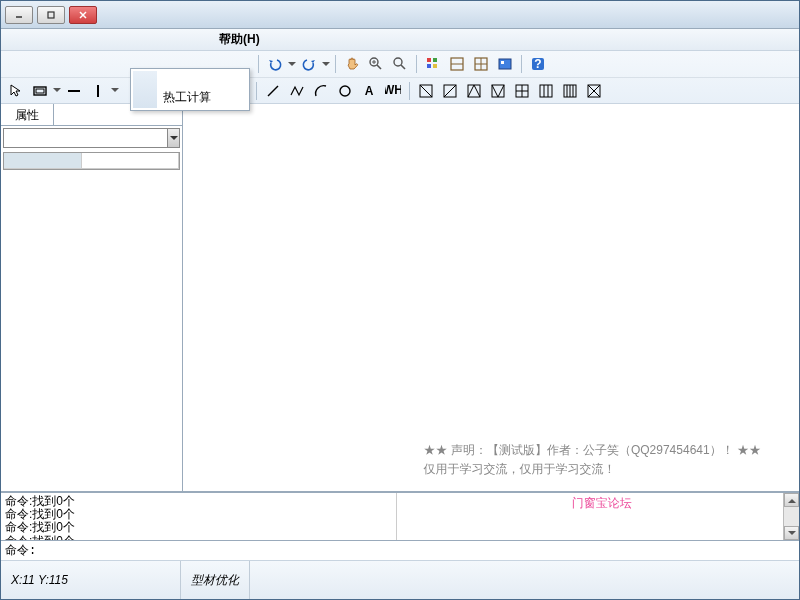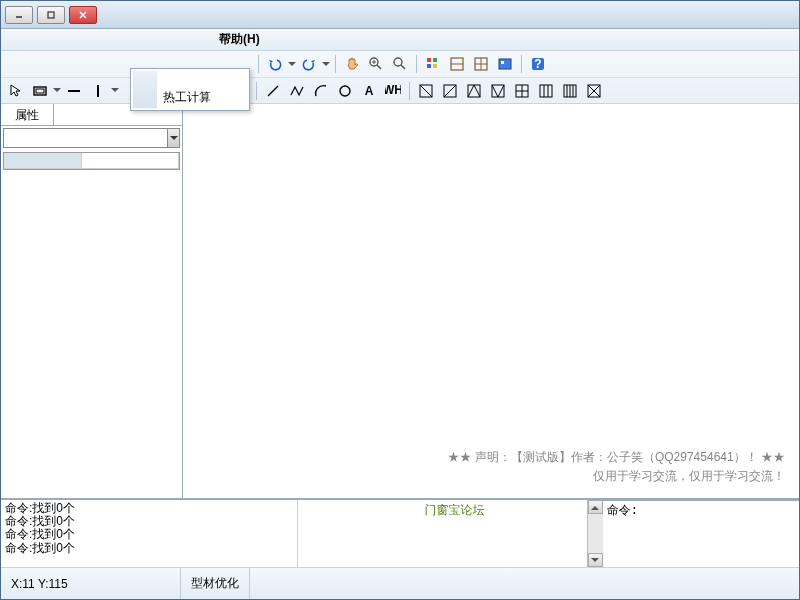--- a/index.html
+++ b/index.html
@@ -45,41 +45,41 @@
 .lp-combo input { flex: 1; border: none; padding: 0 4px; outline: none; font-size: 12px; }
 .lp-combo .dd { width: 16px; background: linear-gradient(#eee,#ccc); border-left: 1px solid #888; display: flex; align-items: center; justify-content: center; }
 .lp-combo .dd::after { content: ""; border: 4px solid transparent; border-top-color: #333; margin-top: 3px; }
 .lp-grid { border: 1px solid #999; margin: 2px; }
 .lp-gridrow { display: flex; height: 16px; }
 .lp-cell { border-right: 1px solid #ccc; border-bottom: 1px solid #ccc; }
 .lp-cell.h1 { width: 78px; background: #d8e4ec; }
 .lp-cell.h2 { flex: 1; background: #fff; }
 
 .canvas { flex: 1; background: #fff; position: relative; }
-.disclaimer { position: absolute; right: 14px; bottom: 12px; color: #888; text-align: right; line-height: 1.6; }
-
-
-.cmdarea { height: 68px; border-top: 1px solid #9ab; display: flex; flex-direction: row; }
+.disclaimer { position: absolute; right: 38px; bottom: 12px; color: #888; text-align: left; line-height: 1.6; }
+
+
+.cmdarea { height: 68px; border-top: 1px solid #9ab; display: flex; flex-direction: column; }
 .cmdsplit { flex: 1; display: flex; min-height: 0; }
 .cmdlog { flex: 1; overflow: hidden; padding: 2px 4px; font-family: SimSun, monospace; line-height: 1.1; border-right: 1px solid #ccc; position: relative; }
 .cmdlog .line { white-space: pre; }
 .forumlink { flex: 1; display: flex; align-items: flex-start; justify-content: center; padding-top: 2px; position: relative; }
-.forumlink a { color: #4d7c0f; text-decoration: none; margin-left: 24px; }
+.forumlink a { color: #ec4899; text-decoration: none; margin-left: 24px; }
 .vscroll { width: 16px; background: #e8e8e8; border-left: 1px solid #bbb; position: relative; }
 .vscroll .up, .vscroll .dn { position: absolute; left: 0; right: 0; height: 14px; background: linear-gradient(#f4f4f4,#d4d4d4); border: 1px solid #aaa; display:flex;align-items:center;justify-content:center;}
 .vscroll .up { top: 0; } .vscroll .dn { bottom: 0; }
 .vscroll .up::after{content:"";border:4px solid transparent;border-bottom-color:#555;margin-bottom:3px;}
 .vscroll .dn::after{content:"";border:4px solid transparent;border-top-color:#555;margin-top:3px;}
 
 .cmdinput { height: 20px; border-top: 1px solid #9ab; display: flex; align-items: center; padding: 0 4px; }
 .cmdinput label { margin-right: 2px; font-family: Liberation Mono, monospace; }
 .cmdinput input { flex: 1; border: none; outline: none; font-size: 12px; }
 
 
-.statusbar { height: 32px; background: linear-gradient(#f4f8fc,#e4ecf4); border-top: 1px solid #c8d4e0; display: flex; align-items: center; }
+.statusbar { height: 39px; background: linear-gradient(#f4f8fc,#e4ecf4); border-top: 1px solid #c8d4e0; display: flex; align-items: center; font-style: italic; }
 .statcell { padding: 0 10px; border-right: 1px solid #c0ccd8; height: 100%; display: flex; align-items: center; }
 
 svg { display: block; }
 </style>
 </head>
 <body>
 
 <div class="window">
 
   <div class="titlebar">

